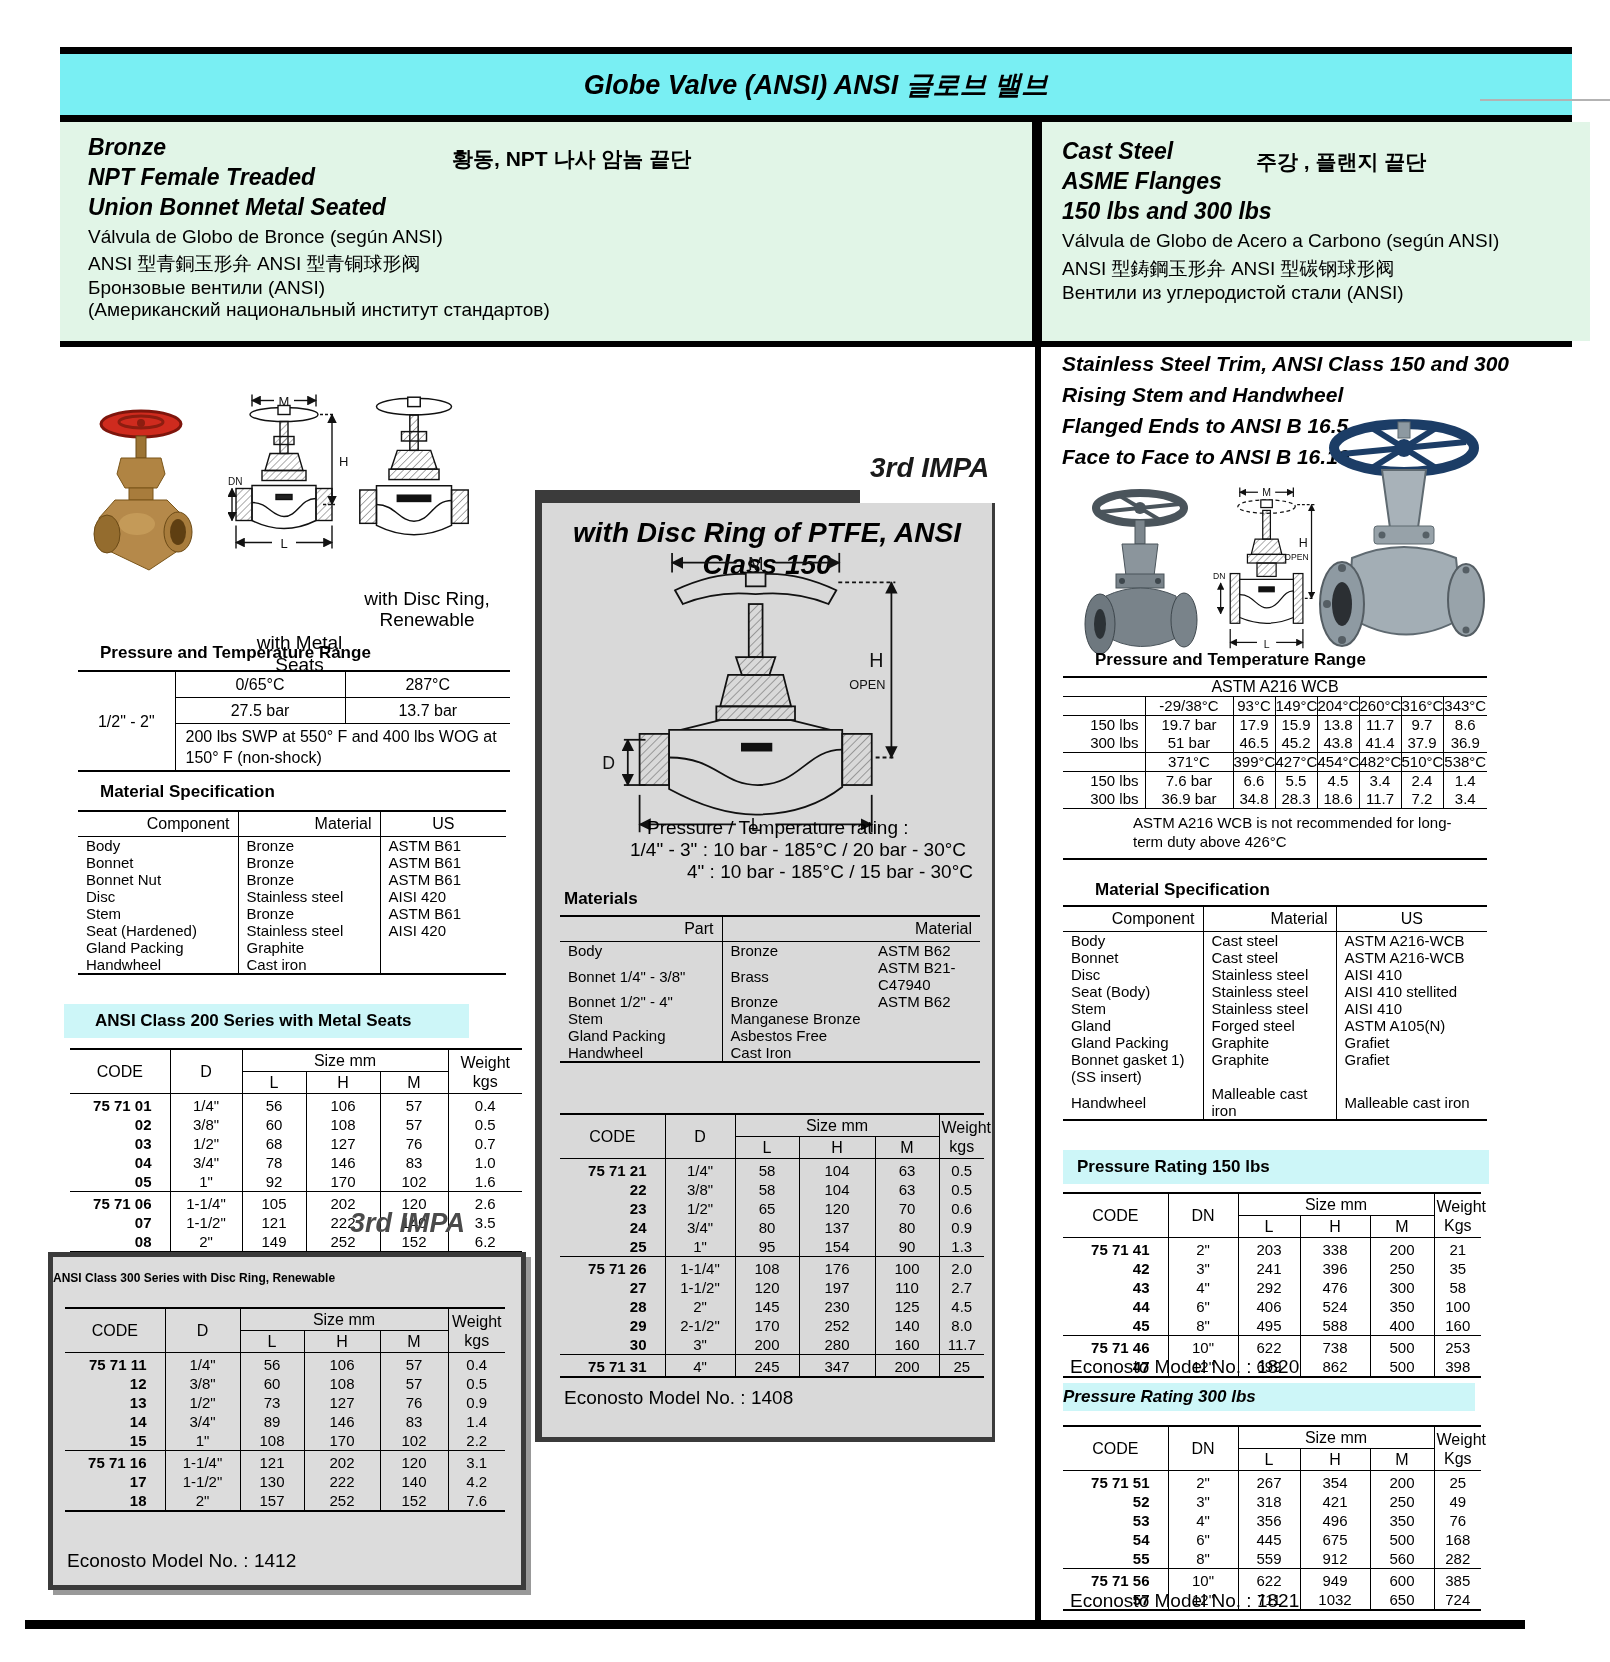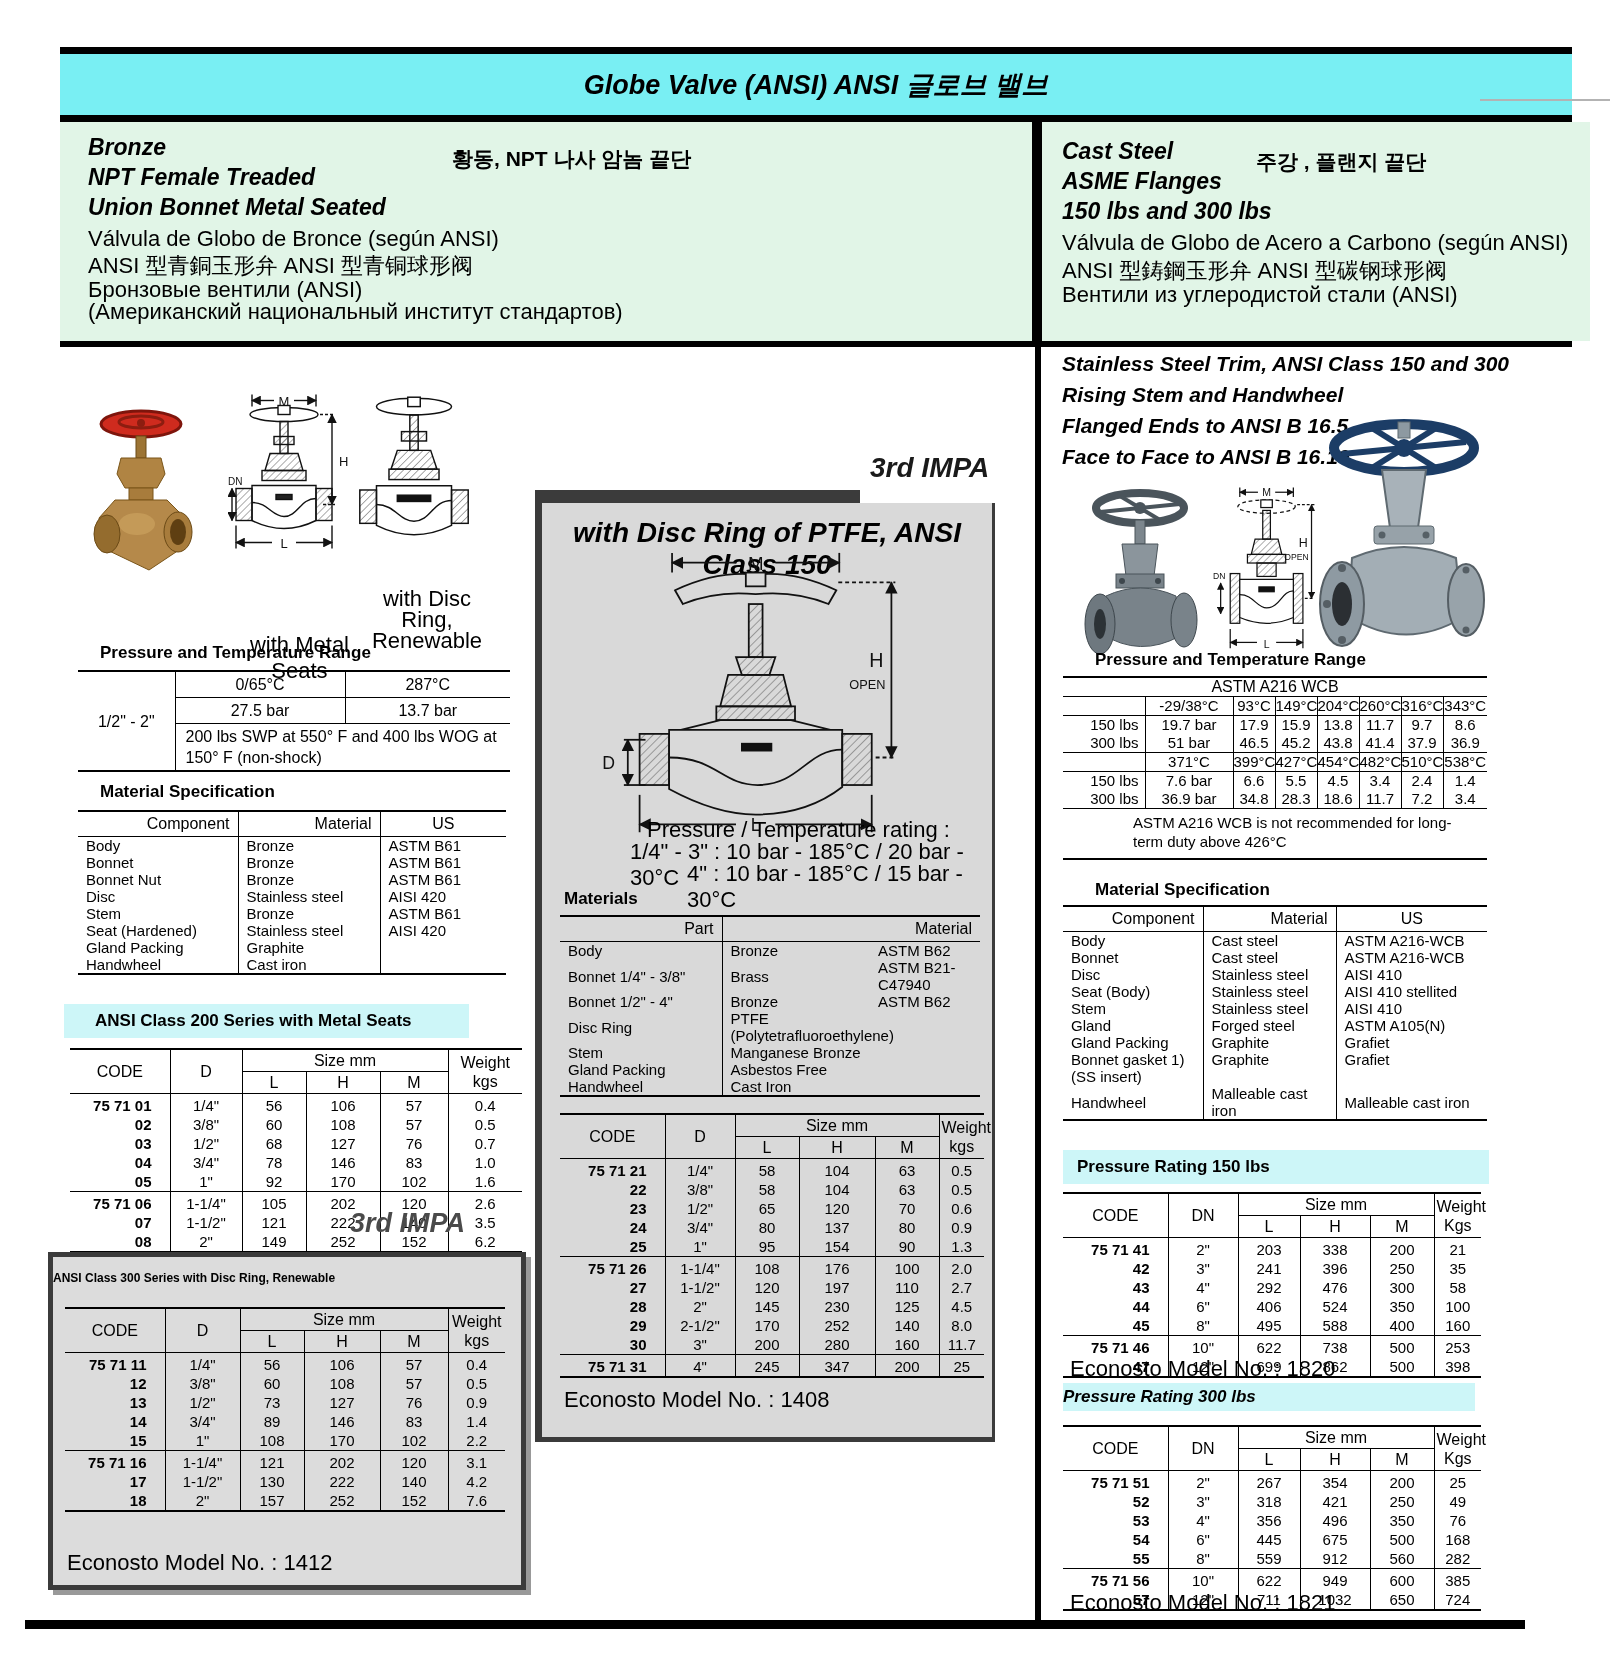--- a/index.html
+++ b/index.html
@@ -2,21 +2,21 @@
 <html><head>
 <meta charset="utf-8">
 <style>
   html,body{margin:0;padding:0;background:#fff;}
   .page{position:relative;width:1610px;height:1662px;background:#fff;overflow:hidden;
         font-family:"Liberation Sans",sans-serif;color:#000;}
   .abs{position:absolute;}
   .b{font-weight:bold;}
   .i{font-style:italic;}
   .sec{font-weight:bold;font-size:17px;}
-  .t17{font-size:22px;}
+  .t17{font-size:19px;}
   .feat{font-size:21px;font-weight:bold;font-style:italic;line-height:31px;}
   .title-line{font-size:23px;font-weight:bold;font-style:italic;line-height:30px;}
   .cyan{background:#cdf6f8;font-weight:bold;font-size:17px;display:flex;align-items:center;}
   .impa{font-size:27px;font-weight:bold;font-style:italic;color:#4a4a4a;}
   table{border-collapse:collapse;color:#000;}
   
   .st{border-top:2px solid #000;border-bottom:2px solid #000;font-size:15px;table-layout:fixed;}
   .st th{font-weight:normal;font-size:16px;padding:1px 2px;line-height:19px;border-bottom:1px solid #000;text-align:center;}
   .st th:not(:first-child){border-left:1px solid #000;}
   .st tr.sub th{border-left:1px solid #000;}
@@ -513,25 +513,20 @@
             <td>Bonnet 1/4" - 3/8"</td>
             <td>Brass</td>
             <td>ASTM B21-C47940</td>
           </tr>
           <tr>
             <td>Bonnet 1/2" - 4"</td>
             <td>Bronze</td>
             <td>ASTM B62</td>
           </tr>
           <tr>
-            <td>Disc Ring</td>
-            <td>PTFE (Polytetrafluoroethylene)</td>
-            <td></td>
-          </tr>
-          <tr>
             <td>Stem</td>
             <td>Manganese Bronze</td>
             <td></td>
           </tr>
           <tr>
             <td>Gland Packing</td>
             <td>Asbestos Free</td>
             <td></td>
           </tr>
           <tr>

